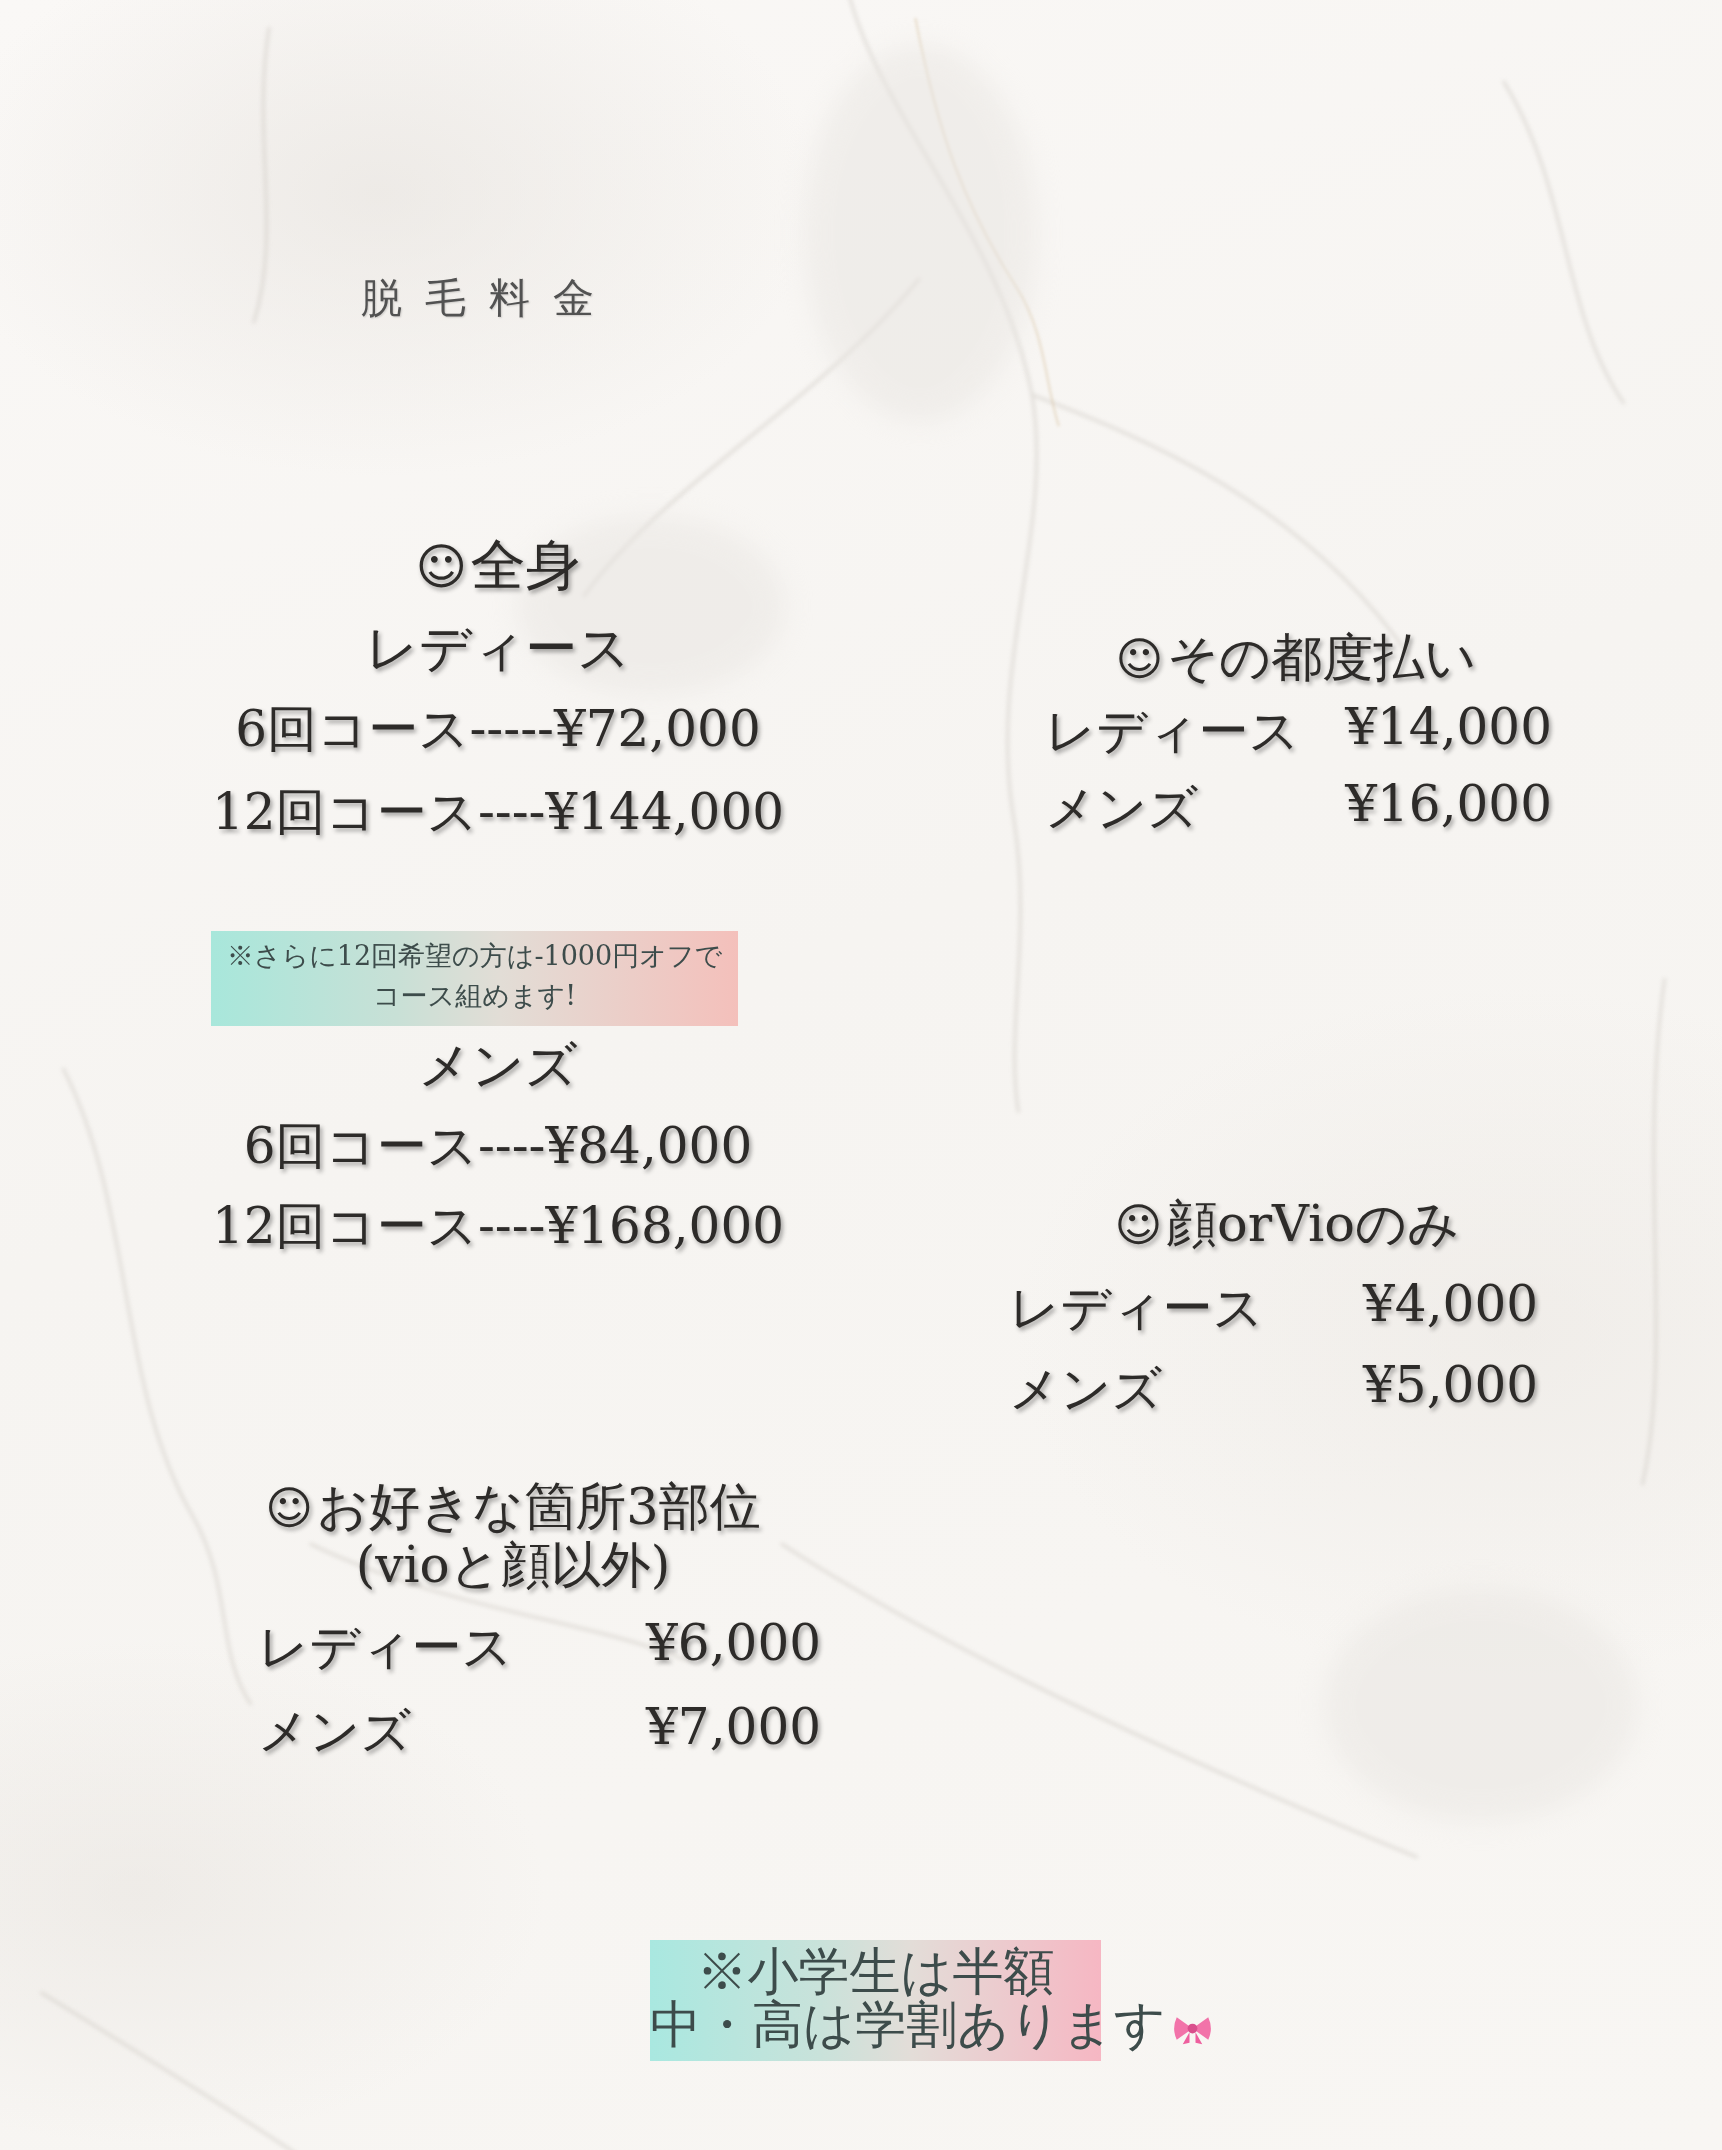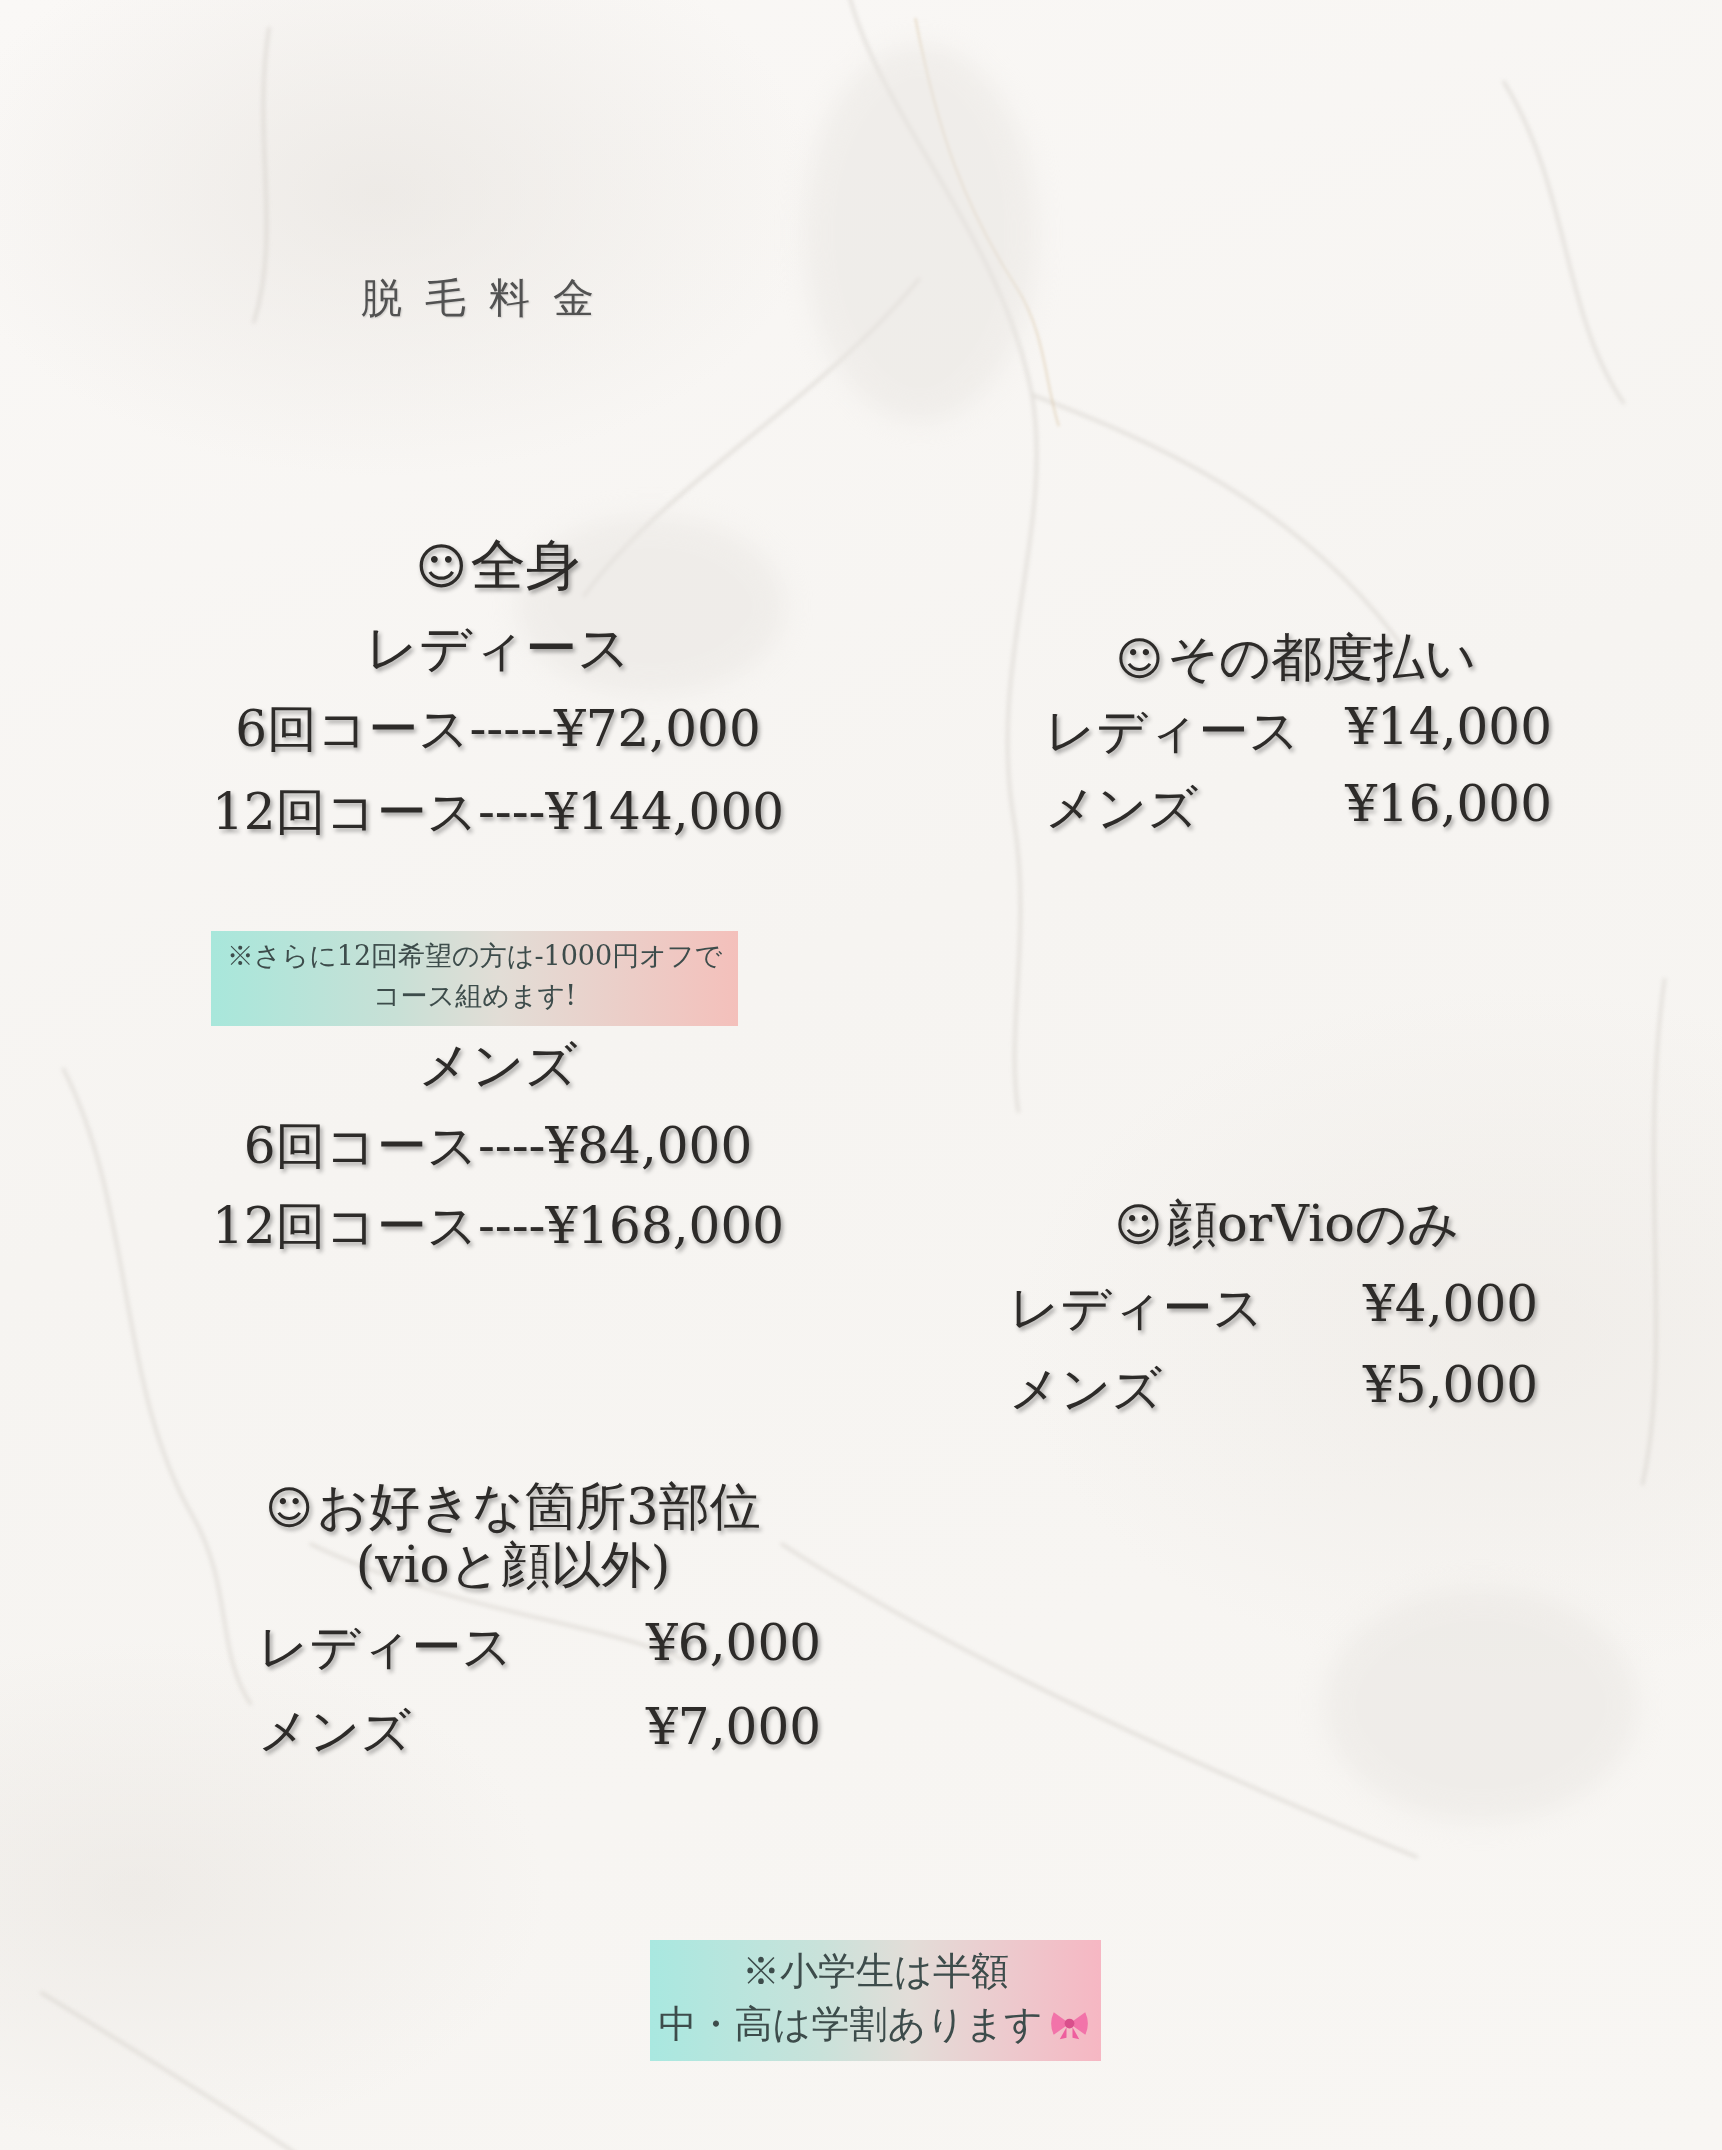--- a/index.html
+++ b/index.html
@@ -34,21 +34,21 @@
   .mens-c1        {left:157px;top:1113px;width:682px;font-size:50px;}
   .mens-c2        {left:157px;top:1193px;width:682px;font-size:50px;}
 
   
   .note{
     position:absolute;text-align:center;color:#3d4c4b;
     background:linear-gradient(90deg,#a8e7db 0%,#c8e0d6 35%,#e2ddd6 55%,#f4c0bb 100%);
   }
   .note-discount{left:211px;top:895px;width:527px;height:90px;font-size:27px;line-height:40px;padding-top:5.4px;margin-top:36px;}
   .note-student{
-    left:650px;top:1940px;width:451px;height:116px;font-size:38px;line-height:53px;padding-top:4.5px;
+    left:650px;top:1940px;width:451px;height:116px;font-size:51px;line-height:53px;padding-top:4.5px;
     background:linear-gradient(90deg,#a9e8e0 0%,#c9e2da 38%,#e3ddd8 58%,#f6b7c3 100%);
   }
   .note .txt-line{white-space:nowrap;}
 
   
   .pv-heading{left:1027px;top:624px;width:538px;font-size:51px;}
   .row{position:absolute;display:flex;justify-content:space-between;font-size:50px;text-shadow:2.2px 3.1px 4.5px rgba(45,45,45,0.42);white-space:nowrap;}
   .pv-r1{left:1045px;top:698px;width:507px;}
   .pv-r2{left:1045px;top:775px;width:507px;}
 

